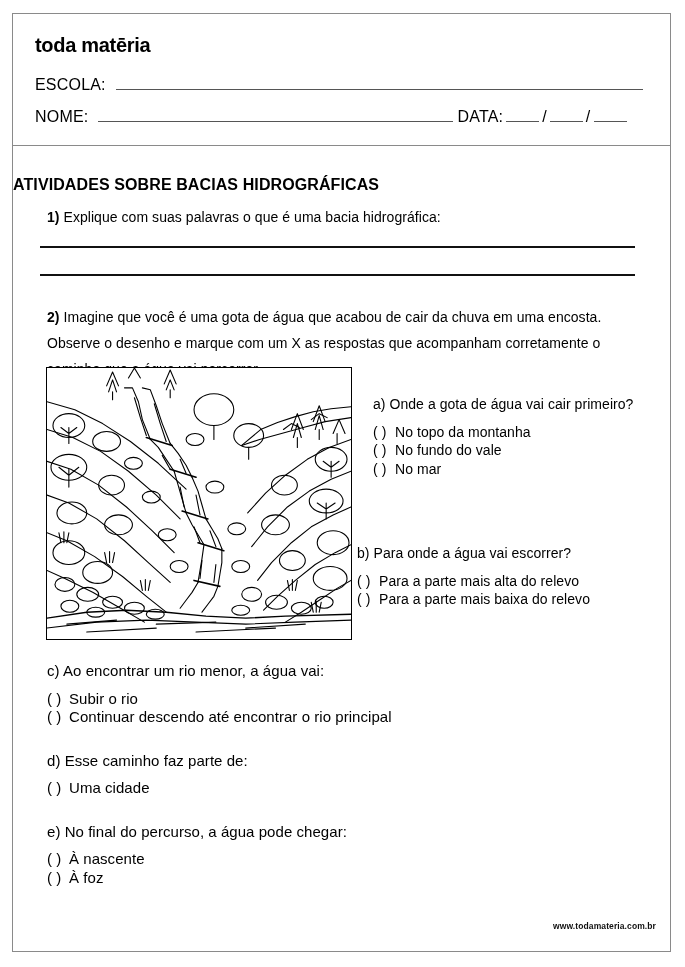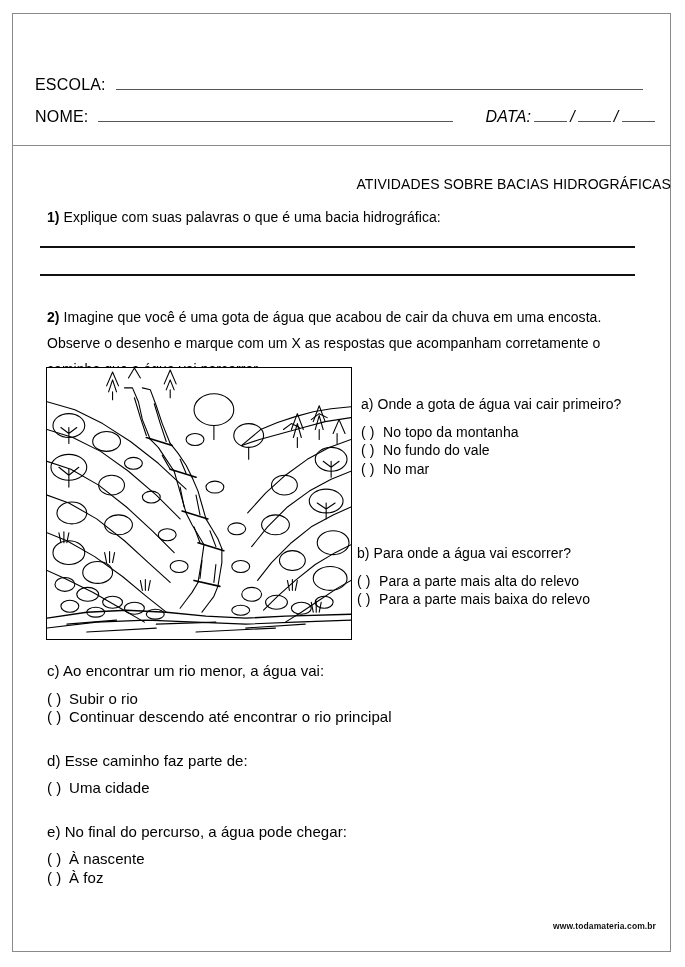--- a/index.html
+++ b/index.html
@@ -58,23 +58,22 @@
     display: inline-block;
     vertical-align: baseline;
     border-bottom: 1px solid #555555;
     height: 0;
   }
   .rule-escola { width: 527px; margin-left: 10px; }
   .rule-nome   { width: 355px; margin-left: 10px; }
 
   .date-group {
     display: inline-block;
-    margin-left: 32px;
+    margin-left: 4px;
     white-space: nowrap;
-    font-style: italic;
   }
   .rule-dd, .rule-mm, .rule-yy {
     width: 33px;
     margin: 0 3px;
   }
   .slash { display: inline-block; }
 
   .header-divider {
     position: absolute;
     left: 13px;
@@ -82,23 +81,23 @@
     width: 658px;
     border-top: 1px solid #8a8a8a;
   }
 
   
   .title {
     position: absolute;
     left: 13px;
     top: 176px;
     width: 658px;
-    text-align: right;
-    font-size: 14px;
-    font-weight: normal;
+    text-align: left;
+    font-size: 16px;
+    font-weight: bold;
     letter-spacing: 0.1px;
   }
 
   
   .q1-text {
     position: absolute;
     left: 47px;
     top: 209px;
     font-size: 14px;
     letter-spacing: 0.05px;
@@ -140,21 +139,21 @@
   .illustration svg { display: block; width: 100%; height: 100%; }
 
   
   .side-col {
     position: absolute;
     left: 357px;
     top: 395px;
     width: 300px;
     font-size: 14px;
   }
-  .side-item-a { position: absolute; top: 0; left: 4px; width: 298px; }
+  .side-item-a { position: absolute; top: 0; left: 16px; width: 298px; }
   .side-item-b { position: absolute; top: 149px; left: 0; width: 298px; }
 
   .item-prompt {
     line-height: 18.5px;
     letter-spacing: 0.05px;
     margin-bottom: 9px;
   }
   .opt {
     line-height: 18.5px;
     letter-spacing: 0.05px;
@@ -187,20 +186,21 @@
     color: #111111;
   }
 </style>
 </head>
 <body>
 
 <div class="page-frame"></div>
 
 <div class="header">
 
+  <div class="logo">toda matēria</div>
 
   <div class="field-row field-escola">
     <span class="field-label">ESCOLA:</span><span class="rule rule-escola"></span>
   </div>
 
   <div class="field-row field-nome">
     <span class="field-label">NOME:</span><span class="rule rule-nome"></span><span class="date-group"><span class="field-label">DATA:</span><span class="rule rule-dd"></span><span class="slash">/</span><span class="rule rule-mm"></span><span class="slash">/</span><span class="rule rule-yy"></span></span>
   </div>
 </div>
 

